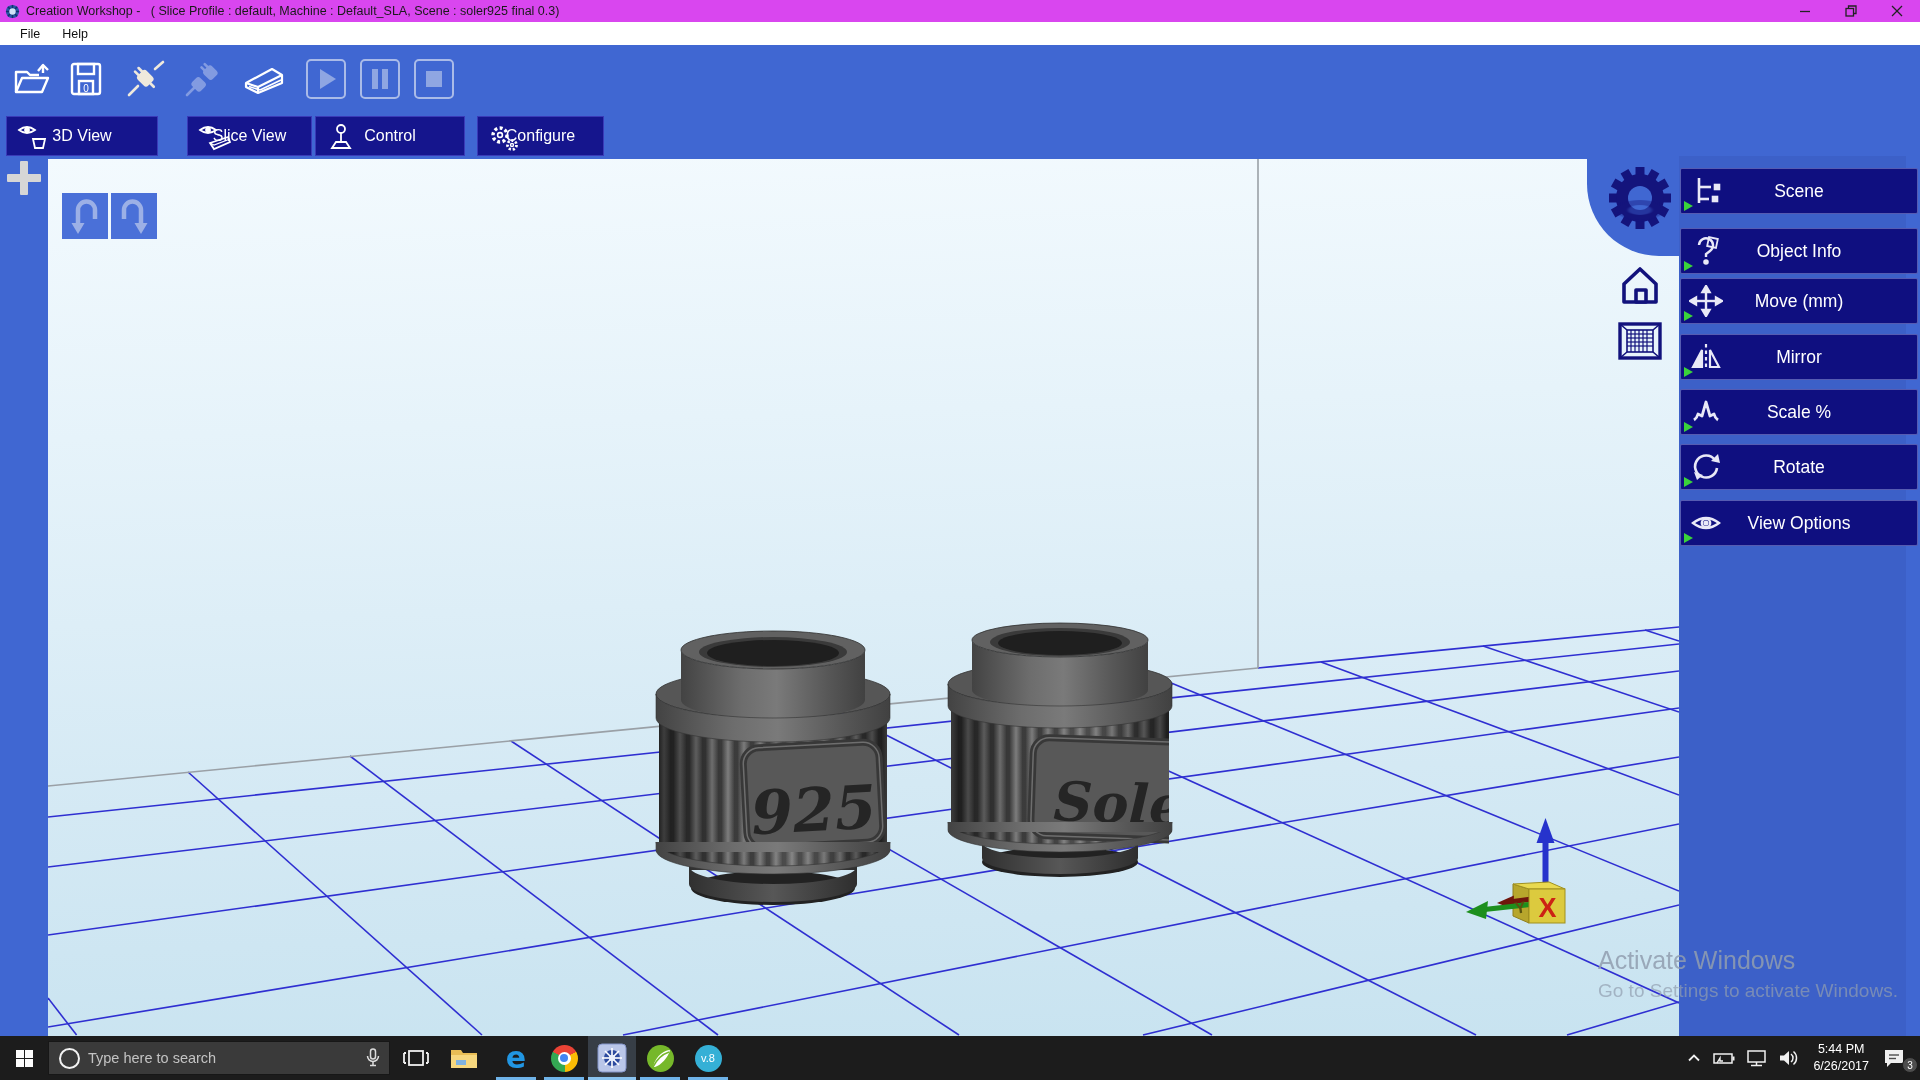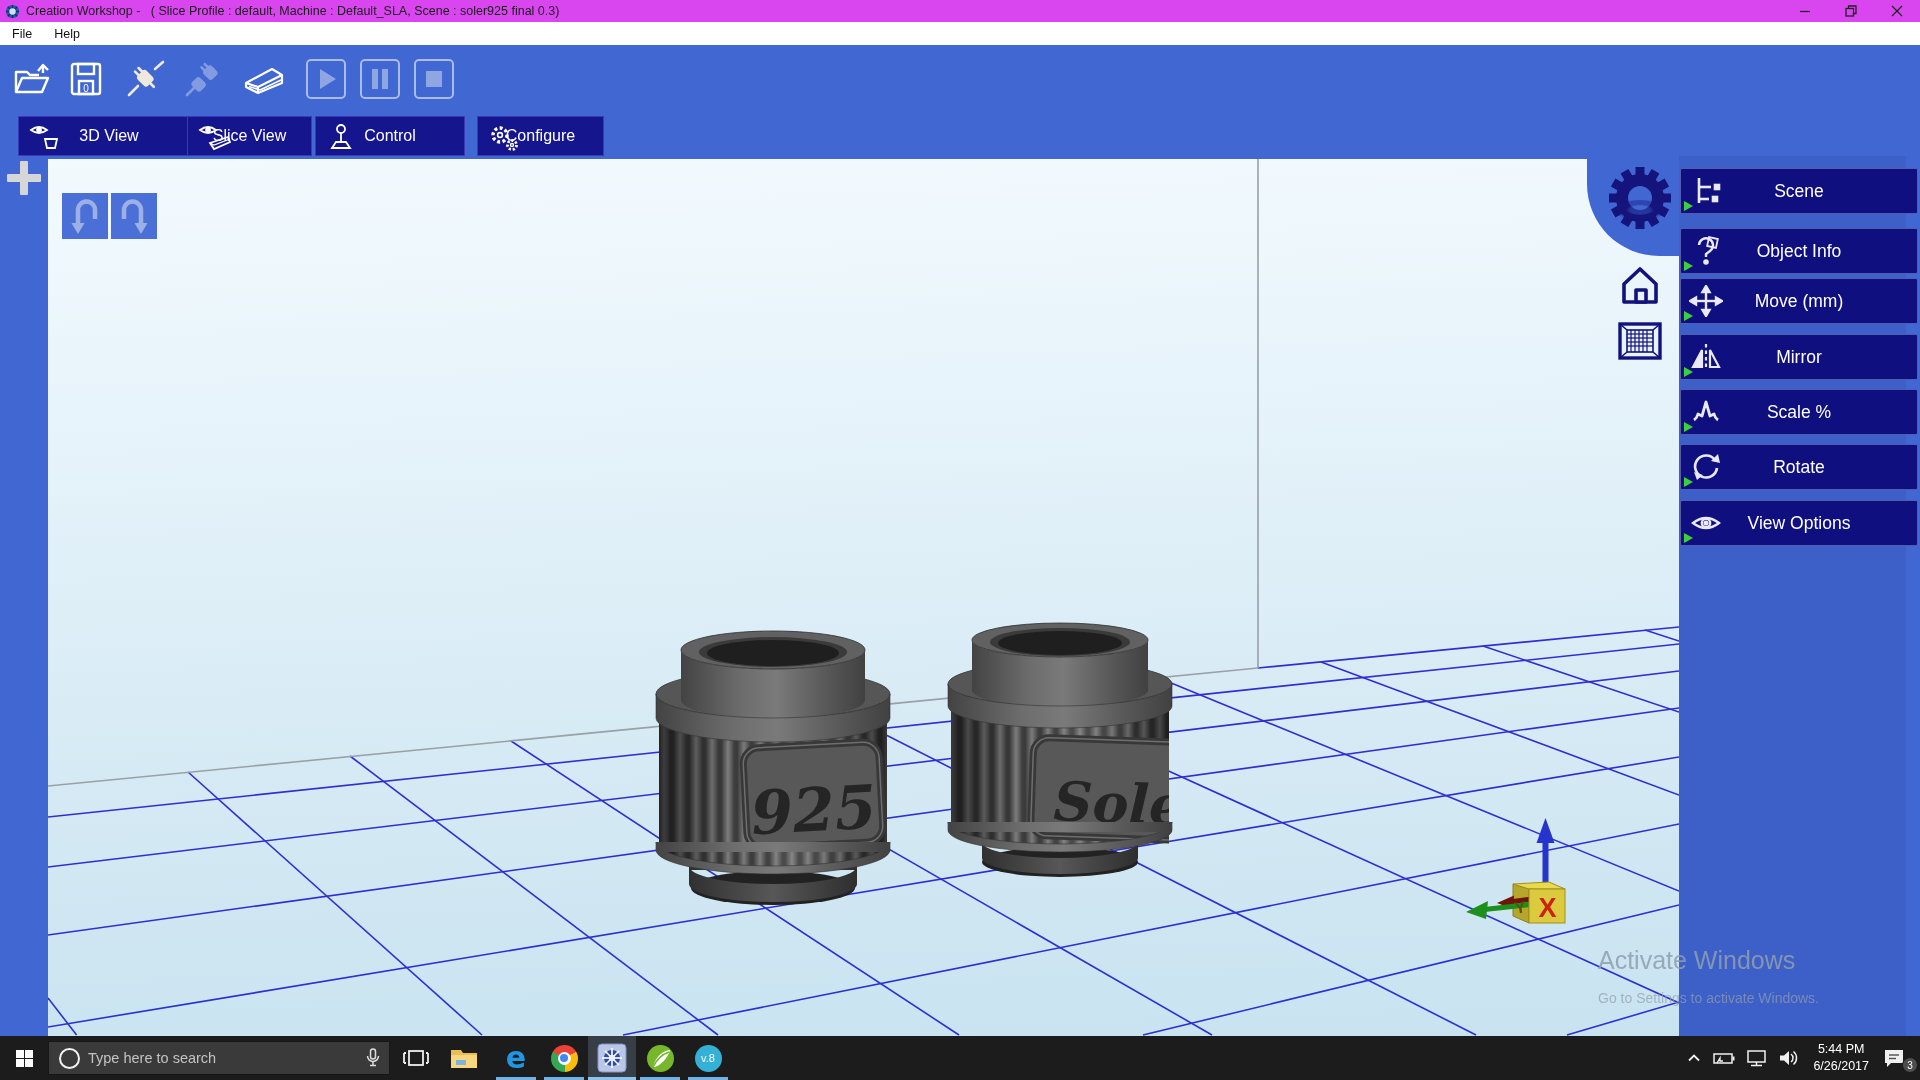--- a/index.html
+++ b/index.html
@@ -9,21 +9,21 @@
 
   
   .titlebar { position:absolute; left:0; top:0; width:1920px; height:22px; background:#d946ef; display:flex; align-items:center; }
   .titlebar .appico { margin:0 6px 0 5px; width:15px; height:15px; }
   .titlebar .ttl { font-size:12.5px; color:#1a1a1a; white-space:pre; }
   .wincontrols { position:absolute; right:0; top:0; height:22px; display:flex; }
   .winbtn { width:46px; height:22px; display:flex; align-items:center; justify-content:center; }
   .winbtn svg { stroke:#222; stroke-width:1.3; fill:none; }
 
   
-  .menubar { position:absolute; left:0; top:22px; width:1920px; height:23px; background:#ffffff; display:flex; align-items:center; gap:22px; padding-left:12px; }
+  .menubar { position:absolute; left:0; top:22px; width:1920px; height:23px; background:#ffffff; display:flex; align-items:center; gap:22px; padding-left:20px; }
   .menuitem { font-size:12.5px; color:#111; }
 
   
   .toolbar { position:absolute; left:0; top:45px; width:1920px; height:69px; background:#4067d2; }
   .tbtn { position:absolute; top:11px; width:48px; height:46px; display:flex; align-items:center; justify-content:center; }
   .tbtn svg { display:block; }
 
   
   .tabbar { position:absolute; left:0; top:114px; width:1920px; height:45px; background:#4067d2; }
   .tab { position:absolute; top:2px; height:40px; background:#15158d; border:1px solid #3a3ab8; display:flex; align-items:center; justify-content:center; color:#fff; font-size:16px; }
@@ -54,21 +54,21 @@
   
   .sidebar { position:absolute; left:1679px; top:0; width:227px; height:880px; background:#3c60c8; }
   .sbtn { position:absolute; left:1px; width:238px; height:46px; background:#0f0f80; border:1px solid rgba(170,185,240,.45); border-radius:2px;
     display:flex; align-items:center; justify-content:center; color:#fff; font-size:17.5px; }
   .sbtn .sico { position:absolute; left:8px; top:6px; }
   .sbtn .tri { position:absolute; left:3px; bottom:2px; width:0; height:0; border-left:9px solid #3ad23a; border-top:5px solid transparent; border-bottom:5px solid transparent; }
 
   
   .watermark { position:absolute; left:1598px; top:790px; z-index:5; pointer-events:none; }
   .wm1 { font-size:25px; color:rgba(145,158,175,.85); }
-  .wm2 { font-size:14px; color:rgba(145,158,175,.7); margin-top:15px; }
+  .wm2 { font-size:19px; color:rgba(145,158,175,.7); margin-top:5px; }
 
   
   .taskbar { position:absolute; left:0; top:1036px; width:1920px; height:44px; background:#1c1c1c; }
   .startbtn { position:absolute; left:0; top:0; width:48px; height:44px; display:flex; align-items:center; justify-content:center; }
   .winlogo { width:17px; height:17px; display:grid; grid-template-columns:8px 8px; grid-template-rows:8px 8px; gap:1px; }
   .winlogo span { background:#fdfdfd; }
   .searchbox { position:absolute; left:48px; top:5px; width:342px; height:34px; background:#3a3a3a; border:1px solid #171717; display:flex; align-items:center; }
   .cortana { width:21px; height:21px; border:2.5px solid #f2f2f2; border-radius:50%; margin:0 8px 0 10px; flex:none; }
   .searchbox input { flex:1; background:transparent; border:none; outline:none; color:#c3c3c3; font-size:14.5px; font-family:Liberation Sans, sans-serif; }
   .searchbox input::placeholder { color:#c3c3c3; opacity:1; }
@@ -198,21 +198,21 @@
     </div>
     <div class="tbtn" style="left:410px">
       <svg width="42" height="42" viewBox="0 0 42 42">
           <rect x="2" y="2" width="38" height="38" rx="4" fill="none" stroke="#aabbe8" stroke-width="2"></rect>
           <rect x="13" y="13" width="16" height="16" fill="#8fa6e2"></rect>
         </svg>
     </div>
   </div>
 
   <div class="tabbar">
-    <div class="tab" style="left:18px;width:182px">
+    <div class="tab" style="left:6px;width:152px">
       <svg class="tabicon" width="32" height="30" viewBox="0 0 32 30" fill="none" stroke="#fff" stroke-width="1.8">
         <path d="M2,8 Q10,2 18,8 Q10,14 2,8 Z"></path>
           <circle cx="10" cy="8" r="2" fill="#fff"></circle>
         <path d="M16,17 L28,17 L26,26 L18,26 Z"></path>
       </svg>
       <span>3D View</span>
     </div>
     <div class="tab" style="left:187px;width:125px">
       <svg class="tabicon" width="34" height="30" viewBox="0 0 34 30" fill="none" stroke="#fff" stroke-width="1.8">
         <path d="M2,8 Q10,2 18,8 Q10,14 2,8 Z"></path>

